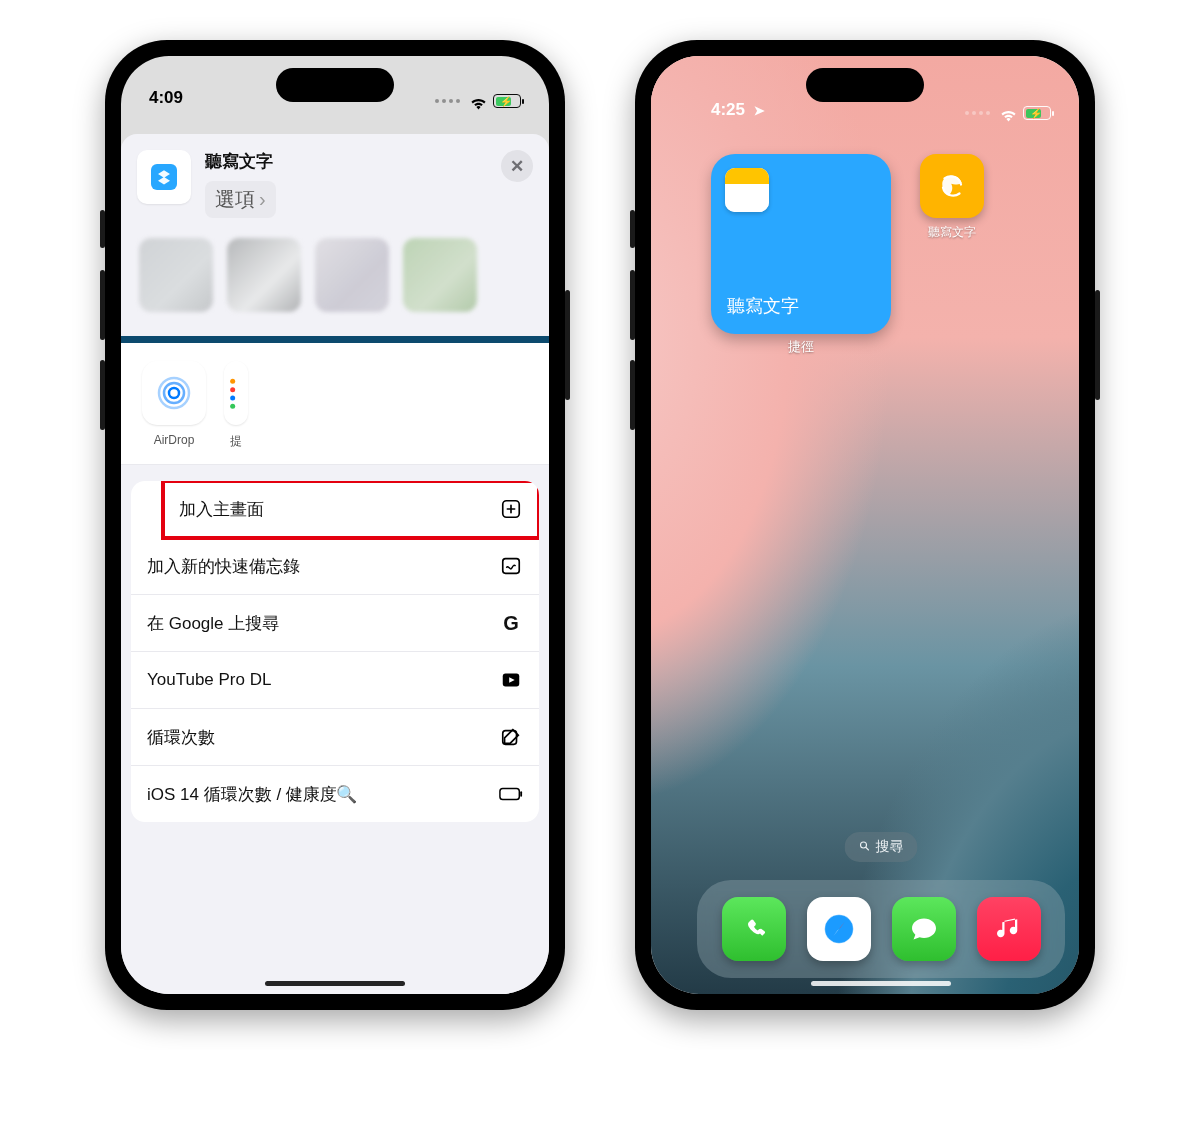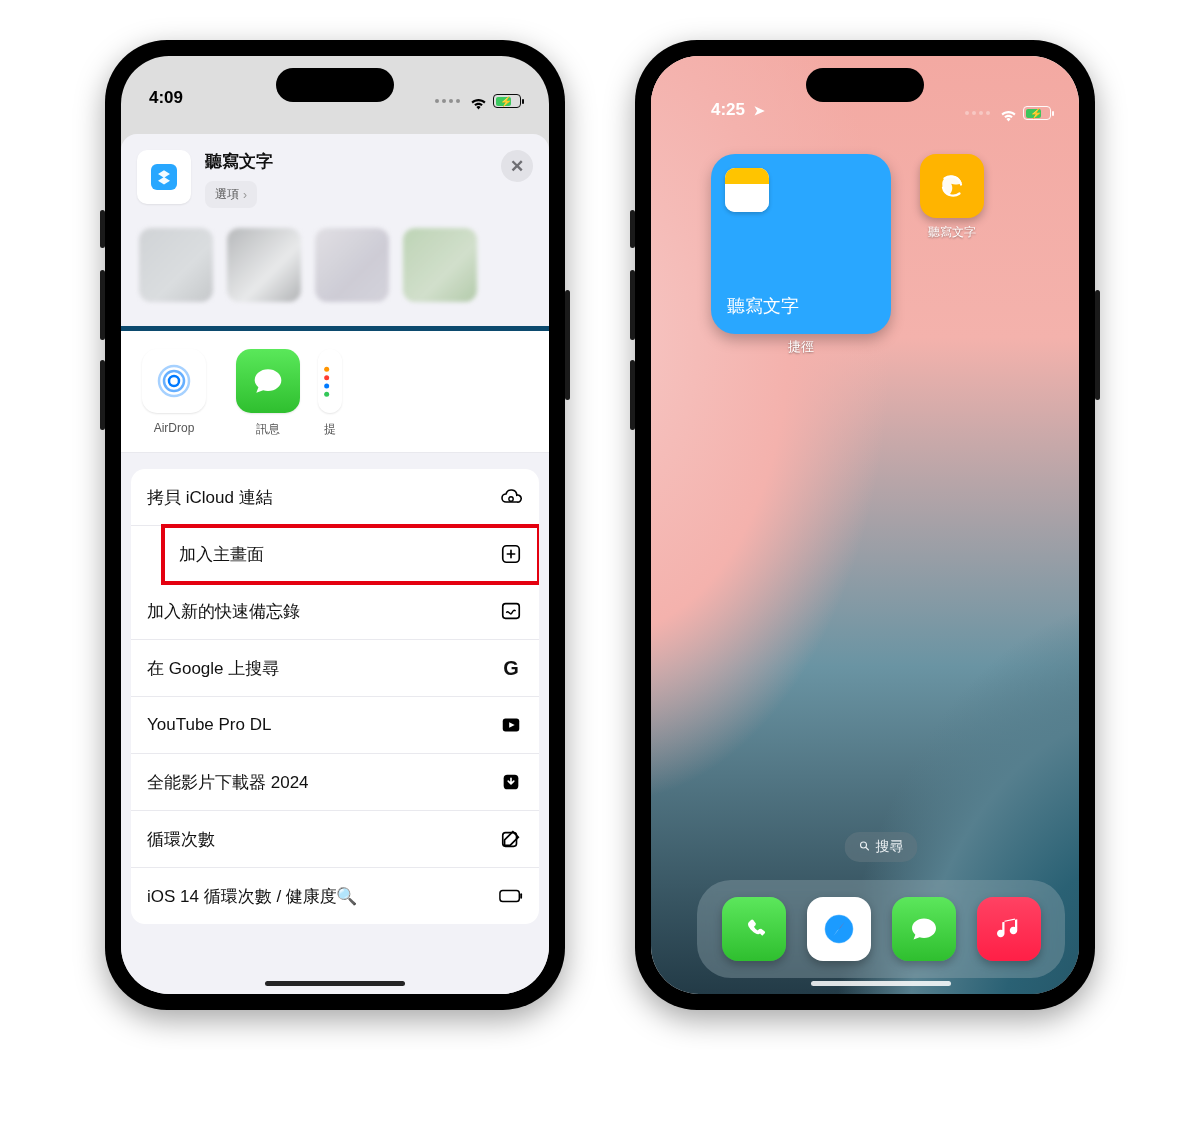--- a/index.html
+++ b/index.html
@@ -99,21 +99,21 @@
     border-radius:10px;
     display:flex; align-items:center; justify-content:center;
     box-shadow:0 1px 2px rgba(0,0,0,.08);
   }
   .app-tile .inner { width:26px; height:26px; background:#28a7ff; border-radius:6px; display:flex; align-items:center; justify-content:center; color:#fff; font-size:16px; }
   .head-info { margin-left:14px; flex:1; }
   .head-title { font-size:17px; font-weight:600; color:#111; margin-bottom:8px; }
   .opt-chip {
     display:inline-flex; align-items:center;
     background:#e9e9ee; border-radius:8px;
-    padding:5px 10px; font-size:12px; color:#555;
+    padding:5px 10px; font-size:20px; color:#555;
   }
   .opt-chip .chev { margin-left:4px; color:#999; }
   .close-btn {
     position:absolute; top:16px; right:16px;
     width:32px; height:32px; border-radius:50%;
     background:#e2e2e7; display:flex; align-items:center; justify-content:center;
     color:#6e6e73; font-size:17px; font-weight:700;
   }
 
   .contacts-strip {
@@ -121,21 +121,21 @@
   }
   .contact { width:74px; height:74px; border-radius:12px; }
   .contact.blur1 { background:linear-gradient(135deg,#cfd3d8,#d9dde1 60%,#c4c8cc); filter:blur(2px) saturate(.6); }
   .contact.blur2 { background:linear-gradient(135deg,#b6b9bc,#e7e9eb 60%,#b0b3b6); filter:blur(2px) saturate(.6); }
   .contact.blur3 { background:linear-gradient(135deg,#e1dfe6,#cecbdb 60%,#d5d2e0); filter:blur(2px) saturate(.6); }
   .contact.blur4 { background:linear-gradient(135deg,#b3d8a6,#cbe2c1 60%,#a8cf9a); filter:blur(2px) saturate(.6); }
 
   .app-row {
     background:#fff;
     display:flex; gap:0; padding:18px 6px 14px; overflow:hidden;
-    border-top:5px solid #0c4a6e; border-bottom:1px solid #e9e9ee;
+    border-top:7px solid #0c4a6e; border-bottom:1px solid #e9e9ee;
   }
   .app-item { width:94px; text-align:center; flex:0 0 auto; }
   .app-icon {
     width:64px; height:64px; margin:0 auto 8px;
     border-radius:15px; display:flex; align-items:center; justify-content:center;
     background:#fff; box-shadow:0 1px 2px rgba(0,0,0,.1);
   }
   .app-icon svg { width:40px; height:40px; }
   .app-item .lbl { font-size:12px; color:#555; }
 
@@ -309,51 +309,34 @@
         <div class="app-item">
           <div class="app-icon">
             <svg viewBox="0 0 48 48">
                 <circle cx="24" cy="24" r="6" fill="none" stroke="#007aff" stroke-width="3"></circle>
                 <circle cx="24" cy="24" r="12" fill="none" stroke="#007aff" stroke-width="3" opacity=".6"></circle>
                 <circle cx="24" cy="24" r="18" fill="none" stroke="#007aff" stroke-width="3" opacity=".35"></circle>
               </svg>
           </div>
           <div class="lbl">AirDrop</div>
         </div>
-        <div class="app-item">
-          <div class="app-icon" style="background:linear-gradient(180deg,#5ae85a,#2fbf2f)">
-            <svg viewBox="0 0 48 48">
-                <path fill="#fff" d="M24 10c9 0 16 6 16 13s-7 13-16 13c-2 0-4-.3-5.8-.9L10 38l2.5-6.5C10 29 8 26.2 8 23c0-7 7-13 16-13z"></path>
-              </svg>
-          </div>
-          <div class="lbl">訊息</div>
-        </div>
         <div class="app-item" style="width:30px">
           <div class="app-icon" style="width:24px">
             <svg viewBox="0 0 20 48">
                 <circle cx="6" cy="10" r="3" fill="#ff9500"></circle>
                 <circle cx="6" cy="20" r="3" fill="#ff3b30"></circle>
                 <circle cx="6" cy="30" r="3" fill="#007aff"></circle>
                 <circle cx="6" cy="40" r="3" fill="#34c759"></circle>
               </svg>
           </div>
           <div class="lbl">提</div>
         </div>
       </div>
 
       <div class="action-list">
-        <div class="action">
-          <span>拷貝 iCloud 連結</span>
-          <span class="ico">
-            <svg width="24" height="24" viewBox="0 0 24 24">
-                <path fill="none" stroke="#000" stroke-width="1.6" d="M7 17a4 4 0 110-8 5.5 5.5 0 0110.8 1.2A3.5 3.5 0 1118 17H7z"></path>
-                <circle cx="12" cy="14" r="2.2" fill="none" stroke="#000" stroke-width="1.4"></circle>
-              </svg>
-          </span>
-        </div>
         <div class="action highlight">
           <span>加入主畫面</span>
           <span class="ico">
             <svg width="22" height="22" viewBox="0 0 24 24">
                 <rect x="3" y="3" width="18" height="18" rx="4" fill="none" stroke="#000" stroke-width="1.8"></rect>
                 <path d="M12 8v8M8 12h8" stroke="#000" stroke-width="1.8" stroke-linecap="round"></path>
               </svg>
           </span>
         </div>
         <div class="action">
@@ -368,29 +351,20 @@
         <div class="action">
           <span>在 Google 上搜尋</span>
           <span class="ico" style="font-weight:800;font-size:20px">G</span>
         </div>
         <div class="action">
           <span>YouTube Pro DL</span>
           <span class="ico">
             <svg width="22" height="22" viewBox="0 0 24 24">
                 <rect x="3" y="5" width="18" height="14" rx="3" fill="#000"></rect>
                 <path d="M10 9l6 3-6 3z" fill="#fff"></path>
-              </svg>
-          </span>
-        </div>
-        <div class="action">
-          <span>全能影片下載器 2024</span>
-          <span class="ico">
-            <svg width="22" height="22" viewBox="0 0 24 24">
-                <rect x="4" y="4" width="16" height="16" rx="4" fill="#000"></rect>
-                <path d="M12 8v6m0 0l-3-3m3 3l3-3" stroke="#fff" stroke-width="1.8" stroke-linecap="round" fill="none"></path>
               </svg>
           </span>
         </div>
         <div class="action">
           <span>循環次數</span>
           <span class="ico">
             <svg width="22" height="22" viewBox="0 0 24 24">
                 <rect x="3" y="5" width="15" height="15" rx="3" fill="none" stroke="#000" stroke-width="1.8"></rect>
                 <path d="M14 4l6 6-9 9H5v-6z" fill="none" stroke="#000" stroke-width="1.8"></path>
               </svg>

